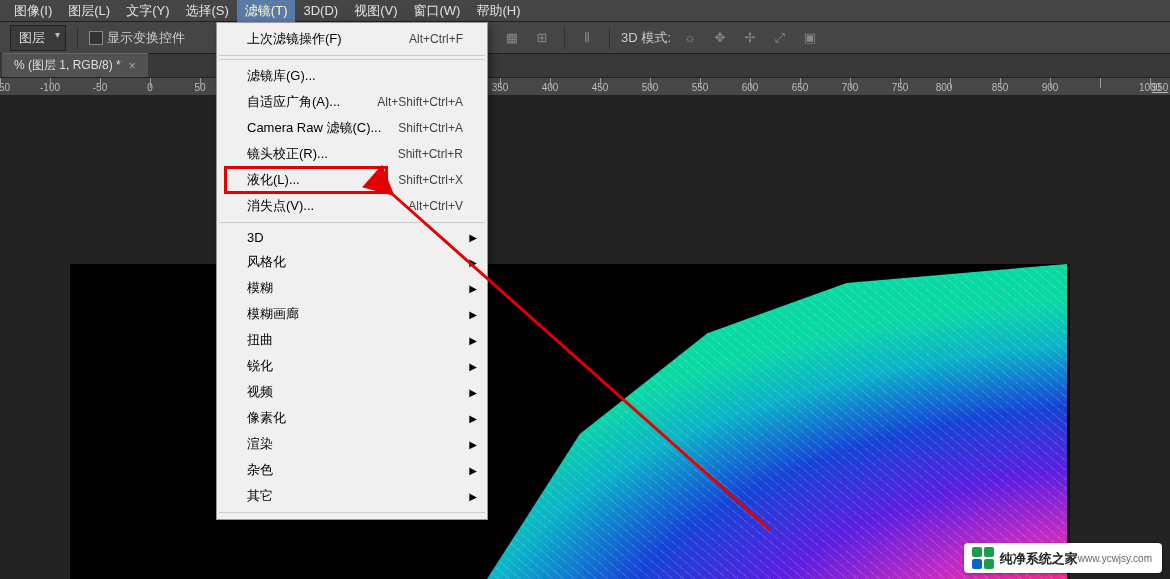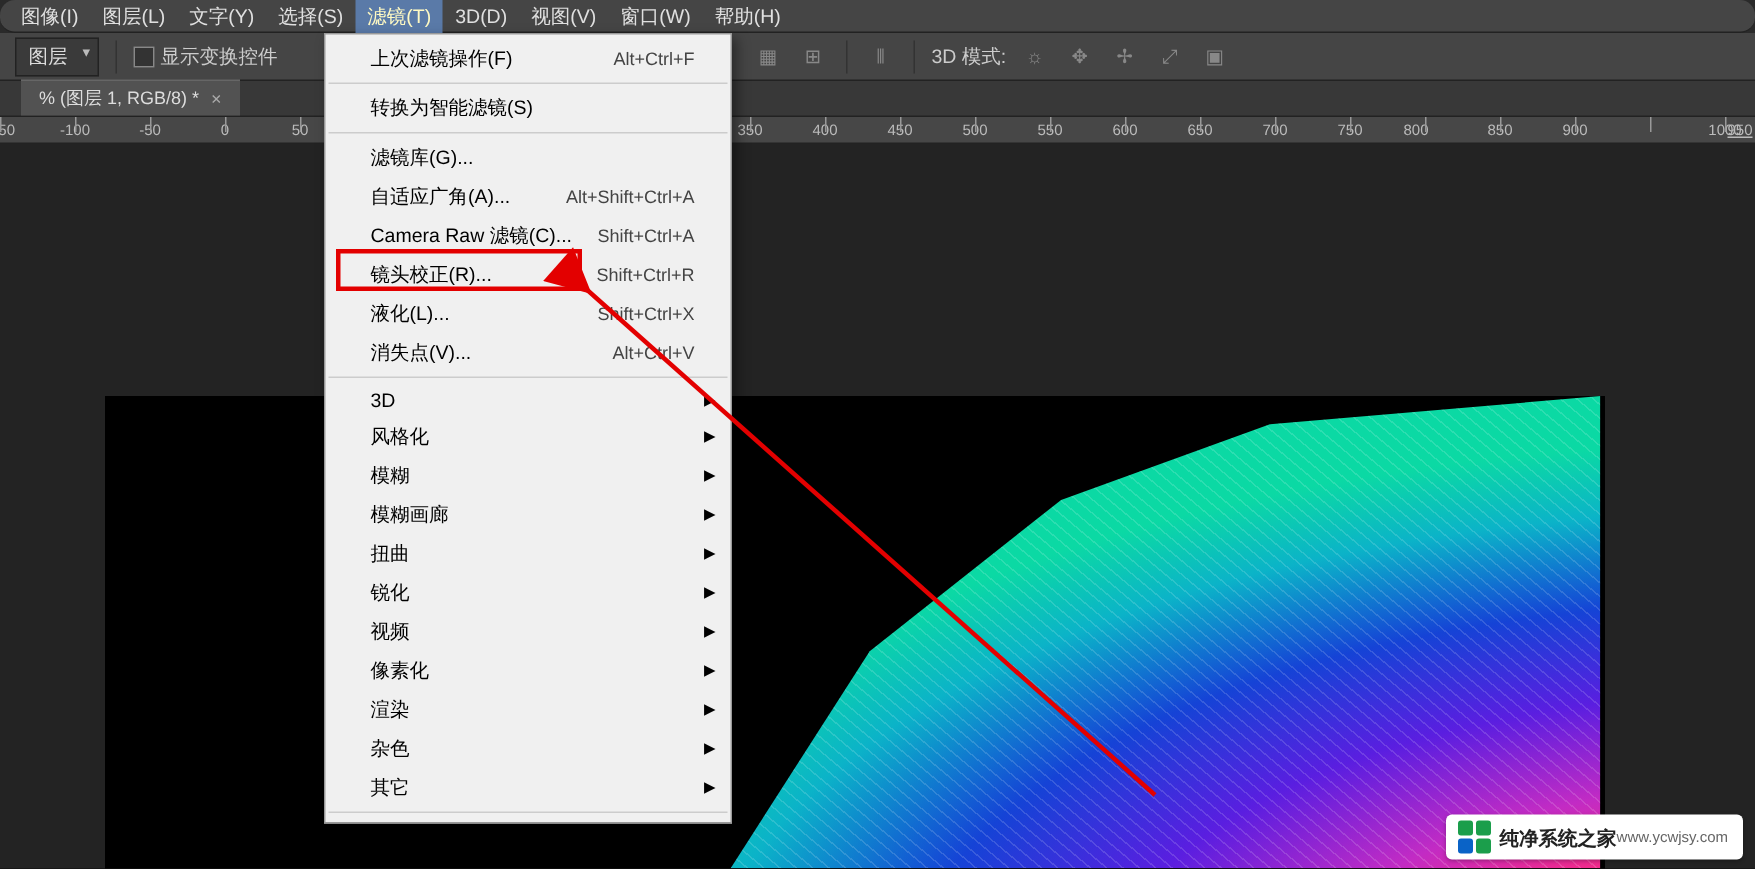--- a/index.html
+++ b/index.html
@@ -1,31 +1,31 @@
 <!DOCTYPE html>
 <html><head>
 <meta charset="utf-8">
 <style>
   * { margin: 0; padding: 0; box-sizing: border-box; font-family: "Microsoft YaHei", sans-serif; }
   body { background: #2a2a2a; width: 1170px; height: 579px; overflow: hidden; position: relative; color: #ddd; font-size: 13px; }
   
-  .menubar { background: #454545; height: 22px; display: flex; align-items: center; padding-left: 6px; border-bottom: 1px solid #222; border-radius: 10px; }
+  .menubar { background: #454545; height: 22px; display: flex; align-items: center; padding-left: 6px; border-bottom: 1px solid #222; }
   .menubar .item { padding: 2px 8px; cursor: default; color: #e0e0e0; font-size: 13px; }
   .menubar .item.active { background: #5a7aa8; color: #fef9c3; }
   
   .optbar { background: #454545; height: 32px; display: flex; align-items: center; padding-left: 10px; border-bottom: 1px solid #222; gap: 8px; }
   .optbar .dropdown { background: #3a3a3a; border: 1px solid #222; padding: 3px 20px 3px 8px; color: #ddd; position: relative; font-size: 13px; }
   .optbar .dropdown:after { content: "▾"; position: absolute; right: 5px; top: 3px; font-size: 10px; color: #bbb; }
   .optbar .check { display: flex; align-items: center; gap: 4px; color: #ccc; }
   .optbar .check .box { width: 14px; height: 14px; border: 1px solid #888; background: #333; }
   .optbar .sep { width: 1px; height: 22px; background: #333; margin: 0 3px; }
   .optbar .icon-btn { width: 22px; height: 22px; display: flex; align-items: center; justify-content: center; color: #888; }
   .modelabel { color: #ccc; font-size: 13px; }
   
-  .tabbar { background: #383838; height: 24px; display: flex; align-items: flex-end; padding-left: 14px; border-bottom: 1px solid #222; }
+  .tabbar { background: #383838; height: 24px; display: flex; align-items: flex-end; padding-left: 2px; border-bottom: 1px solid #222; }
   .tabbar .tab { background: #525252; padding: 3px 12px; color: #ddd; font-size: 12px; display: flex; align-items: center; gap: 8px; border-top: 1px solid #666; }
   .tabbar .tab .close { color: #aaa; cursor: pointer; font-size: 12px; }
   
   .ruler-h { background: #474747; height: 18px; position: relative; border-bottom: 1px solid #222; overflow: hidden; }
   .ruler-h .tick { position: absolute; top: 0; border-left: 1px solid #999; height: 5px; }
   .ruler-h .tick.major { height: 10px; }
   .ruler-h .num { position: absolute; top: 4px; color: #bbb; font-size: 10px; transform: translateX(-50%); }
   
   .canvas-area { position: absolute; top: 96px; left: 0; right: 0; bottom: 0; background: #232323; }
   .canvas { position: absolute; left: 70px; top: 168px; width: 1000px; height: 340px; background: #000; }
@@ -153,23 +153,20 @@
   <div class="canvas"></div>
 </div>
 <div class="feather"></div>
 
 <div class="dropdown-menu">
   <div class="row">
     <span>上次滤镜操作(F)</span>
     <span class="sc">Alt+Ctrl+F</span>
   </div>
   <hr>
-  <div class="row">
-    <span>转换为智能滤镜(S)</span>
-  </div>
   <hr>
   <div id="groupA">
       <div class="row">
         <span>滤镜库(G)...</span>
         <span class="sc"></span>
       </div>
       <div class="row">
         <span>自适应广角(A)...</span>
         <span class="sc">Alt+Shift+Ctrl+A</span>
       </div>

